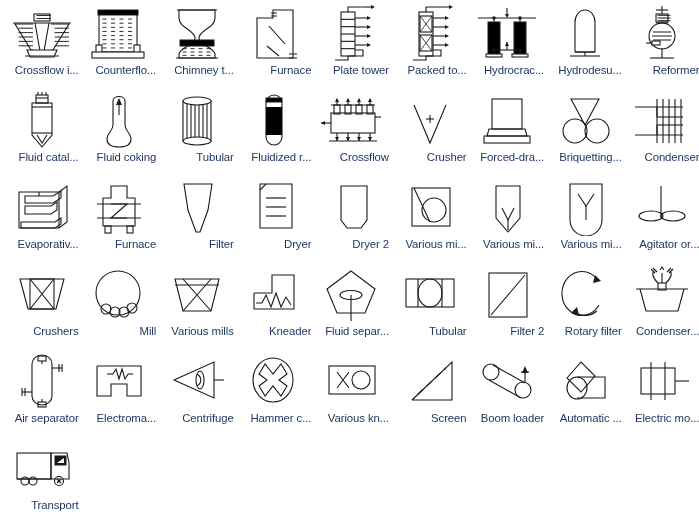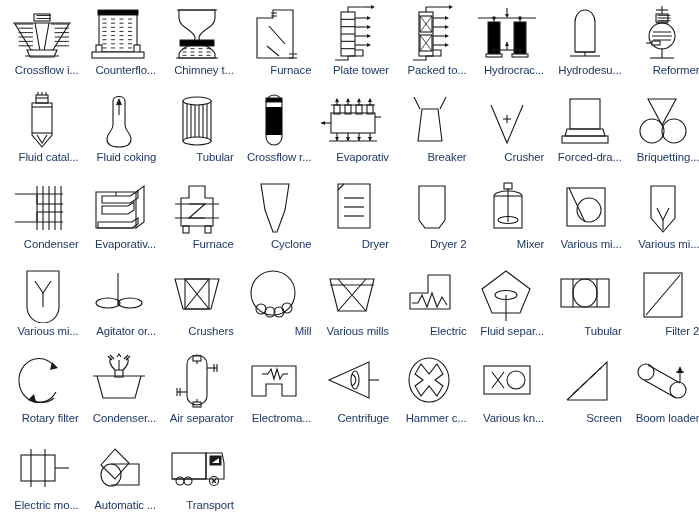--- a/index.html
+++ b/index.html
@@ -352,21 +352,21 @@
     </div>
     <div class="stencil-cell">
       <div class="stencil-icon">
         <svg width="56" height="58" viewBox="0 0 56 58">
           <path d="M20,12 A8,8 0 0 1 36,12 L36,46 A8,8 0 0 1 20,46 Z" stroke="#1a1a1a" fill="none" stroke-width="1.1"></path>
           <rect x="20" y="16" width="16" height="28" fill="#000000" stroke="none"></rect>
           <line x1="20" y1="10" x2="36" y2="10" stroke="#1a1a1a" fill="none" stroke-width="1.1"></line>
           <rect x="20" y="7" width="16" height="4" stroke="#1a1a1a" fill="#000000" stroke-width="1"></rect>
         </svg>
       </div>
-      <div class="stencil-label">Crossflow r...</div>
+      <div class="stencil-label">Fluidized r...</div>
     </div>
     <div class="stencil-cell">
       <div class="stencil-icon">
         <svg width="66" height="58" viewBox="0 0 66 58">
           <rect x="12" y="22" width="44" height="20" stroke="#1a1a1a" fill="none" stroke-width="1.1"></rect>
           <line x1="12" y1="14" x2="56" y2="14" stroke="#1a1a1a" fill="none" stroke-width="1.1"></line>
           <rect x="15" y="14" width="6" height="9" stroke="#1a1a1a" fill="none" stroke-width="1.1"></rect>
           <line x1="18" y1="8" x2="18" y2="14" stroke="#1a1a1a" fill="none" stroke-width="1.1"></line>
           <polygon points="16,11 18,7 20,11" fill="#1a1a1a"></polygon>
           <line x1="18" y1="42" x2="18" y2="50" stroke="#1a1a1a" fill="none" stroke-width="1.1"></line>
@@ -385,31 +385,21 @@
           <line x1="51" y1="8" x2="51" y2="14" stroke="#1a1a1a" fill="none" stroke-width="1.1"></line>
           <polygon points="49,11 51,7 53,11" fill="#1a1a1a"></polygon>
           <line x1="51" y1="42" x2="51" y2="50" stroke="#1a1a1a" fill="none" stroke-width="1.1"></line>
           <polygon points="49,46 51,50 53,46" fill="#1a1a1a"></polygon>
           <line x1="10" y1="50" x2="58" y2="50" stroke="#1a1a1a" fill="none" stroke-width="1.1"></line>
           <line x1="2" y1="32" x2="12" y2="32" stroke="#1a1a1a" fill="none" stroke-width="1.1"></line>
           <polygon points="6,30 2,32 6,34" fill="#1a1a1a"></polygon>
           <line x1="56" y1="26" x2="62" y2="26" stroke="#1a1a1a" fill="none" stroke-width="1.1"></line>
         </svg>
       </div>
-      <div class="stencil-label">Evaporativ</div>
-    </div>
-    <div class="stencil-cell">
-      <div class="stencil-icon">
-        <svg width="56" height="58" viewBox="0 0 56 58">
-          <polygon points="20,18 36,18 40,50 16,50" stroke="#1a1a1a" fill="none" stroke-width="1.1"></polygon>
-          <line x1="12" y1="6" x2="18" y2="18" stroke="#1a1a1a" fill="none" stroke-width="1.1"></line>
-          <line x1="44" y1="6" x2="38" y2="18" stroke="#1a1a1a" fill="none" stroke-width="1.1"></line>
-        </svg>
-      </div>
-      <div class="stencil-label">Breaker</div>
+      <div class="stencil-label">Crossflow</div>
     </div>
     <div class="stencil-cell">
       <div class="stencil-icon">
         <svg width="56" height="58" viewBox="0 0 56 58">
           <polyline points="12,14 28,52 44,14" stroke="#1a1a1a" fill="none" stroke-width="1.1"></polyline>
           <line x1="28" y1="24" x2="28" y2="32" stroke="#1a1a1a" fill="none" stroke-width="1.1"></line>
           <line x1="24" y1="28" x2="32" y2="28" stroke="#1a1a1a" fill="none" stroke-width="1.1"></line>
         </svg>
       </div>
       <div class="stencil-label">Crusher</div>
@@ -477,21 +467,21 @@
         </svg>
       </div>
       <div class="stencil-label">Furnace</div>
     </div>
     <div class="stencil-cell">
       <div class="stencil-icon">
         <svg width="58" height="58" viewBox="0 0 58 58">
           <path d="M16,6 L44,6 L40,32 L32,54 L28,54 L20,32 Z" stroke="#1a1a1a" fill="none" stroke-width="1.1"></path>
         </svg>
       </div>
-      <div class="stencil-label">Cyclone</div>
+      <div class="stencil-label">Filter</div>
     </div>
     <div class="stencil-cell">
       <div class="stencil-icon">
         <svg width="60" height="58" viewBox="0 0 60 58">
           <polygon points="16,6 48,6 48,50 16,50 16,12" stroke="#1a1a1a" fill="none" stroke-width="1.1"></polygon>
           <path d="M16,12 L22,6" stroke="#1a1a1a" fill="none" stroke-width="1.1"></path>
           <line x1="22" y1="20" x2="42" y2="20" stroke="#555" stroke-width="1.6"></line>
           <line x1="22" y1="29" x2="42" y2="29" stroke="#555" stroke-width="1.6"></line>
           <line x1="22" y1="38" x2="42" y2="38" stroke="#555" stroke-width="1.6"></line>
         </svg>
@@ -501,32 +491,20 @@
     <div class="stencil-cell">
       <div class="stencil-icon">
         <svg width="58" height="58" viewBox="0 0 58 58">
           <path d="M18,8 L44,8 L44,42 L38,50 L24,50 L18,42 Z" stroke="#1a1a1a" fill="none" stroke-width="1.1"></path>
         </svg>
       </div>
       <div class="stencil-label">Dryer 2</div>
     </div>
     <div class="stencil-cell">
       <div class="stencil-icon">
-        <svg width="58" height="58" viewBox="0 0 58 58">
-          <rect x="16" y="18" width="28" height="32" stroke="#1a1a1a" fill="none" stroke-width="1.1"></rect>
-          <path d="M16,18 A14,5 0 0 1 44,18" stroke="#1a1a1a" fill="none" stroke-width="1.1"></path>
-          <line x1="30" y1="10" x2="30" y2="44" stroke="#1a1a1a" fill="none" stroke-width="1.1"></line>
-          <rect x="26" y="5" width="8" height="6" stroke="#1a1a1a" fill="none" stroke-width="1.1"></rect>
-          <ellipse cx="30" cy="42" rx="10" ry="3.5" stroke="#1a1a1a" fill="none" stroke-width="1.1"></ellipse>
-        </svg>
-      </div>
-      <div class="stencil-label">Mixer</div>
-    </div>
-    <div class="stencil-cell">
-      <div class="stencil-icon">
         <svg width="60" height="58" viewBox="0 0 60 58">
           <rect x="12" y="10" width="38" height="38" stroke="#1a1a1a" fill="none" stroke-width="1.1"></rect>
           <circle cx="34" cy="32" r="12" stroke="#1a1a1a" fill="none" stroke-width="1.1"></circle>
           <line x1="14" y1="10" x2="30" y2="44" stroke="#1a1a1a" fill="none" stroke-width="1.1"></line>
         </svg>
       </div>
       <div class="stencil-label">Various mi...</div>
     </div>
     <div class="stencil-cell">
       <div class="stencil-icon">
@@ -590,21 +568,21 @@
       </div>
       <div class="stencil-label">Various mills</div>
     </div>
     <div class="stencil-cell">
       <div class="stencil-icon">
         <svg width="60" height="58" viewBox="0 0 60 58">
           <polyline points="10,28 10,44 50,44 50,10 28,10 28,28 10,28" stroke="#1a1a1a" fill="none" stroke-width="1.1"></polyline>
           <polyline points="12,38 18,38 22,30 27,42 32,28 37,42 42,32 47,40" stroke="#1a1a1a" fill="none" stroke-width="1.1"></polyline>
         </svg>
       </div>
-      <div class="stencil-label">Electric</div>
+      <div class="stencil-label">Kneader</div>
     </div>
     <div class="stencil-cell">
       <div class="stencil-icon">
         <svg width="62" height="58" viewBox="0 0 62 58">
           <polygon points="30,6 54,24 44,48 16,48 6,24" stroke="#1a1a1a" fill="none" stroke-width="1.1"></polygon>
           <ellipse cx="30" cy="30" rx="11" ry="4.5" stroke="#1a1a1a" fill="none" stroke-width="1.1"></ellipse>
           <line x1="30" y1="30" x2="30" y2="56" stroke="#1a1a1a" fill="none" stroke-width="1.1"></line>
         </svg>
       </div>
       <div class="stencil-label">Fluid separ...</div>
@@ -731,38 +709,38 @@
           <line x1="12" y1="28" x2="44" y2="46" stroke="#1a1a1a" fill="none" stroke-width="1.1"></line>
           <line x1="48" y1="16" x2="48" y2="30" stroke="#1a1a1a" fill="none" stroke-width="1.1"></line>
           <polygon points="45,21 48,14 51,21" fill="#1a1a1a"></polygon>
           <line x1="44" y1="20" x2="52" y2="20" stroke="#1a1a1a" fill="none" stroke-width="1.1"></line>
         </svg>
       </div>
       <div class="stencil-label">Boom loader</div>
     </div>
     <div class="stencil-cell">
       <div class="stencil-icon">
+        <svg width="60" height="58" viewBox="0 0 60 58">
+          <polygon points="12,26 26,10 40,24 26,40" stroke="#1a1a1a" fill="none" stroke-width="1.1"></polygon>
+          <ellipse cx="22" cy="36" rx="10" ry="11" stroke="#1a1a1a" fill="none" stroke-width="1.1"></ellipse>
+          <polyline points="22,25 50,25 50,46 22,46" stroke="#1a1a1a" fill="none" stroke-width="1.1"></polyline>
+        </svg>
+      </div>
+      <div class="stencil-label">Automatic ...</div>
+    </div>
+    <div class="stencil-cell">
+      <div class="stencil-icon">
         <svg width="62" height="58" viewBox="0 0 62 58">
           <rect x="10" y="16" width="34" height="26" stroke="#1a1a1a" fill="none" stroke-width="1.1"></rect>
           <line x1="20" y1="10" x2="20" y2="48" stroke="#1a1a1a" fill="none" stroke-width="1.1"></line>
           <line x1="34" y1="10" x2="34" y2="48" stroke="#1a1a1a" fill="none" stroke-width="1.1"></line>
           <line x1="44" y1="29" x2="58" y2="29" stroke="#1a1a1a" fill="none" stroke-width="1.1"></line>
         </svg>
       </div>
       <div class="stencil-label">Electric mo...</div>
-    </div>
-    <div class="stencil-cell">
-      <div class="stencil-icon">
-        <svg width="60" height="58" viewBox="0 0 60 58">
-          <polygon points="12,26 26,10 40,24 26,40" stroke="#1a1a1a" fill="none" stroke-width="1.1"></polygon>
-          <ellipse cx="22" cy="36" rx="10" ry="11" stroke="#1a1a1a" fill="none" stroke-width="1.1"></ellipse>
-          <polyline points="22,25 50,25 50,46 22,46" stroke="#1a1a1a" fill="none" stroke-width="1.1"></polyline>
-        </svg>
-      </div>
-      <div class="stencil-label">Automatic ...</div>
     </div>
     <div class="stencil-cell">
       <div class="stencil-icon">
         <svg width="62" height="58" viewBox="0 0 62 58">
           <rect x="6" y="14" width="34" height="26" stroke="#1a1a1a" fill="none" stroke-width="1.1"></rect>
           <polygon points="40,14 56,14 58,24 58,40 40,40" stroke="#1a1a1a" fill="none" stroke-width="1.1"></polygon>
           <rect x="44" y="17" width="11" height="9" fill="#1a1a1a" stroke="#1a1a1a"></rect>
           <polygon points="46,24 53,19 53,24" fill="#ffffff"></polygon>
           <circle cx="14" cy="42" r="4" stroke="#1a1a1a" fill="none" stroke-width="1.1"></circle>
           <circle cx="22" cy="42" r="4" stroke="#1a1a1a" fill="none" stroke-width="1.1"></circle>

